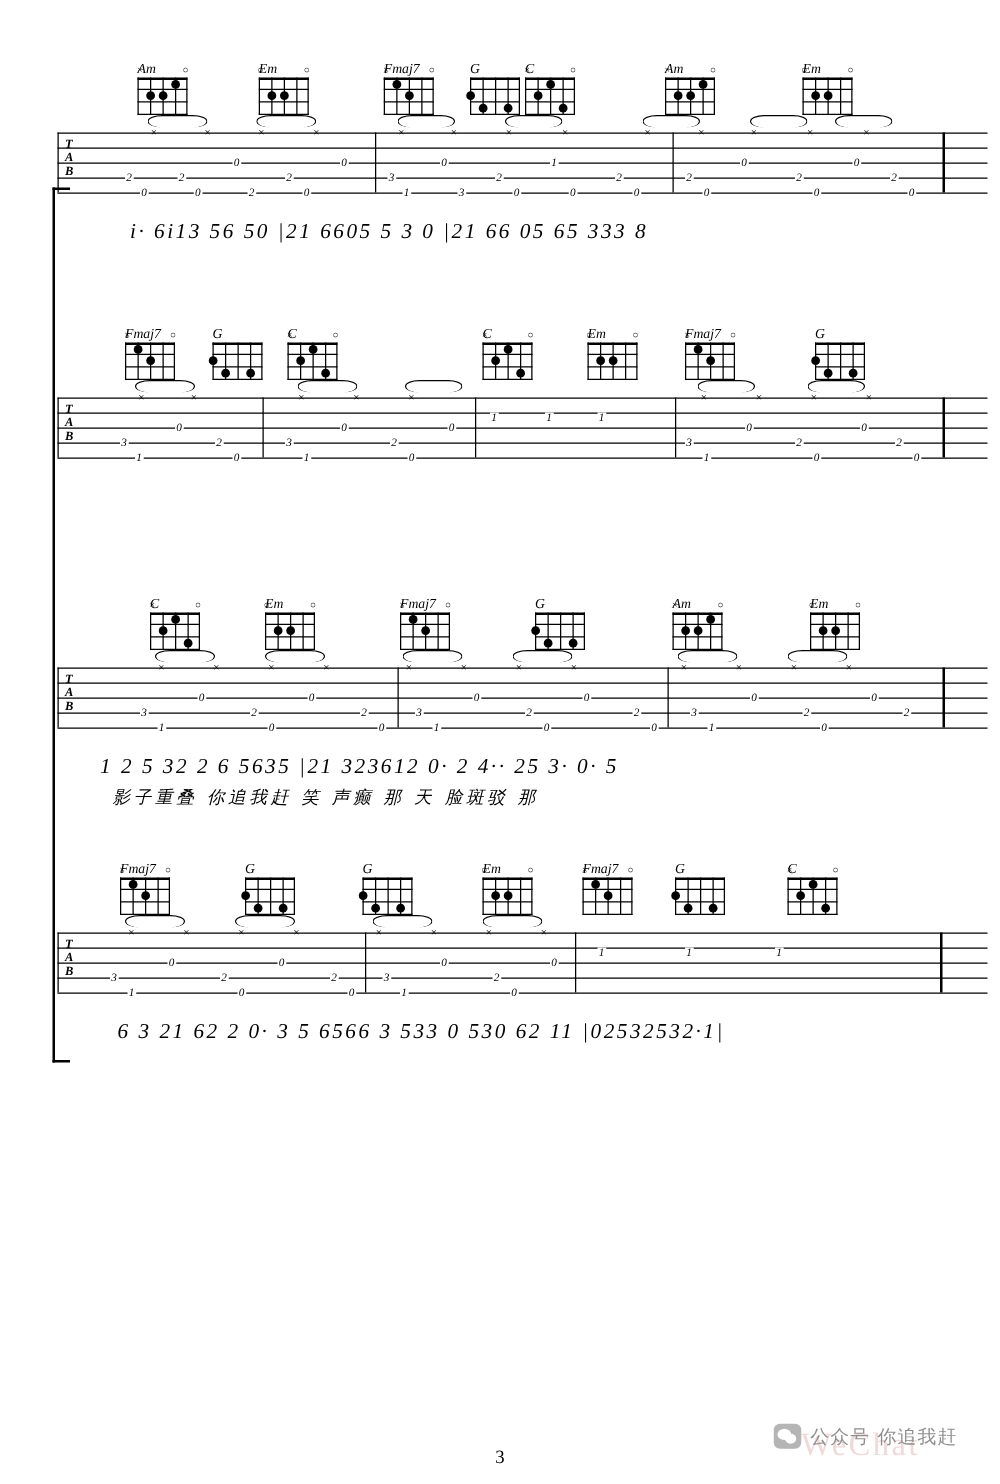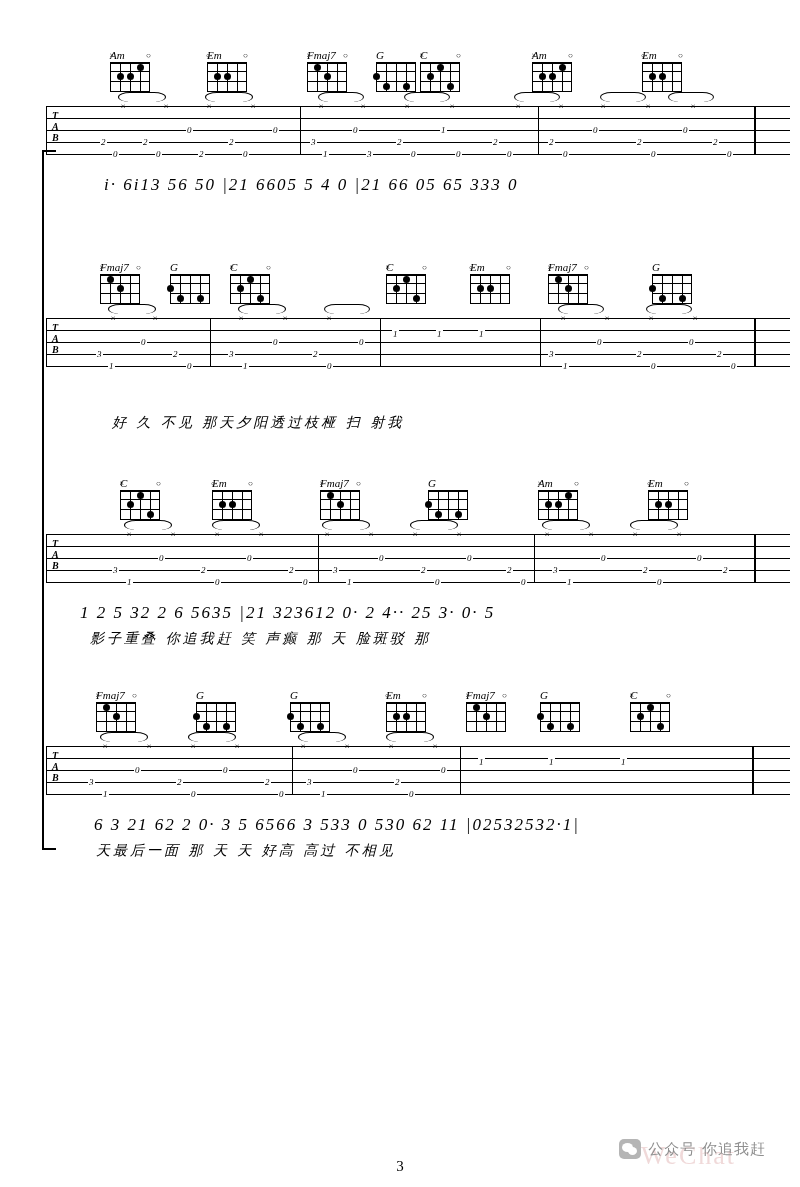--- a/index.html
+++ b/index.html
@@ -306,21 +306,21 @@
       <div class="numdigit" style="left:562px;top:52px;">0</div>
       <div class="numdigit" style="left:592px;top:28px;">0</div>
       <div class="numdigit" style="left:636px;top:40px;">2</div>
       <div class="numdigit" style="left:650px;top:52px;">0</div>
       <div class="numdigit" style="left:682px;top:28px;">0</div>
       <div class="numdigit" style="left:712px;top:40px;">2</div>
       <div class="numdigit" style="left:726px;top:52px;">0</div>
     </div>
 
     <div class="lyricrow" style="height:70px;">
-      <div class="jianpu" style="left:104px;top:14px;">i·   6i13 56 50 |21 6605 5  4    0  |21 66 05 65 333 0</div>
+      <div class="jianpu" style="left:104px;top:14px;">i·   6i13 56 50 |21 6605 5  3    0  |21 66 05 65 333 8</div>
     </div>
   </div>
 
   <div class="system" style="position:absolute;left:0;top:262px;width:800px;">
     <div class="chordrow">
       <div class="chordbox" style="left:100px;">
         <div class="chordname">Fmaj7</div>
         <div class="grid">
           <div class="nut"></div>
             <div class="hline" style="top:9px;"></div>
@@ -498,21 +498,20 @@
       <div class="numdigit" style="left:562px;top:52px;">1</div>
       <div class="numdigit" style="left:596px;top:28px;">0</div>
       <div class="numdigit" style="left:636px;top:40px;">2</div>
       <div class="numdigit" style="left:650px;top:52px;">0</div>
       <div class="numdigit" style="left:688px;top:28px;">0</div>
       <div class="numdigit" style="left:716px;top:40px;">2</div>
       <div class="numdigit" style="left:730px;top:52px;">0</div>
     </div>
 
     <div class="lyricrow" style="height:70px;">
-      <div class="lyrics" style="left:112px;top:40px;">好 久 不见        那天夕阳透过枝桠 扫  射我</div>
     </div>
   </div>
 
   <div class="system" style="position:absolute;left:0;top:478px;width:800px;">
     <div class="chordrow">
       <div class="chordbox" style="left:120px;">
         <div class="chordname">C</div>
         <div class="grid">
           <div class="nut"></div>
             <div class="hline" style="top:9px;"></div>
@@ -861,21 +860,20 @@
       <div class="numdigit" style="left:394px;top:40px;">2</div>
       <div class="numdigit" style="left:408px;top:52px;">0</div>
       <div class="numdigit" style="left:440px;top:28px;">0</div>
       <div class="numdigit" style="left:478px;top:20px;">1</div>
       <div class="numdigit" style="left:548px;top:20px;">1</div>
       <div class="numdigit" style="left:620px;top:20px;">1</div>
     </div>
 
     <div class="lyricrow" style="height:70px;">
       <div class="jianpu" style="left:94px;top:14px;">6 3 21 62 2   0· 3 5  6566 3 533 0   530 62 11  |02532532·1|</div>
-      <div class="lyrics" style="left:96px;top:40px;">天最后一面   那 天 天 好高   高过 不相见</div>
     </div>
   </div>
 
   <div class="bracket" style="top:150px;height:700px;left:42px;"></div>
   <div class="bracket-top" style="left:42px;top:150px;width:14px;"></div>
   <div class="bracket-bot" style="left:42px;top:848px;width:14px;"></div>
 
   <div class="wmghost">WeChat</div>
   <div class="wm">
     <span class="wx"></span>

